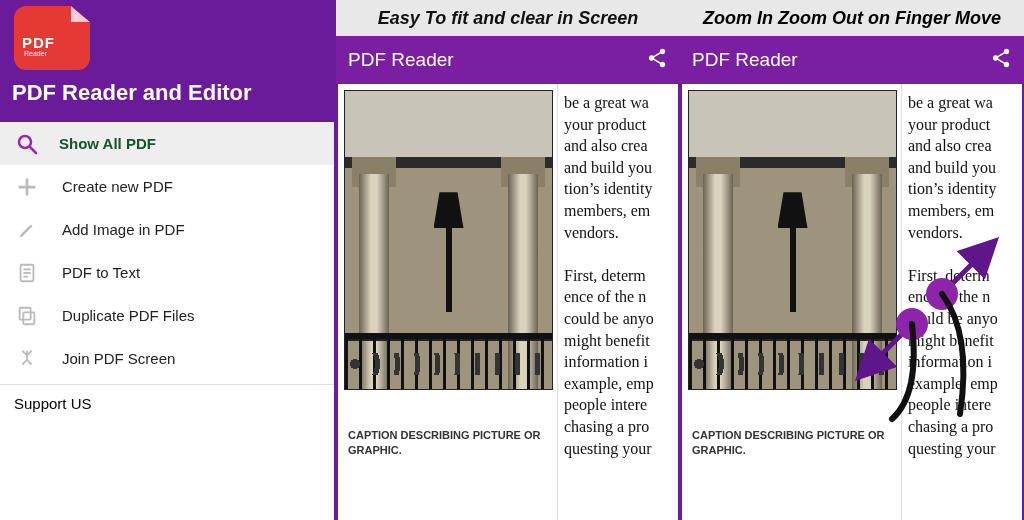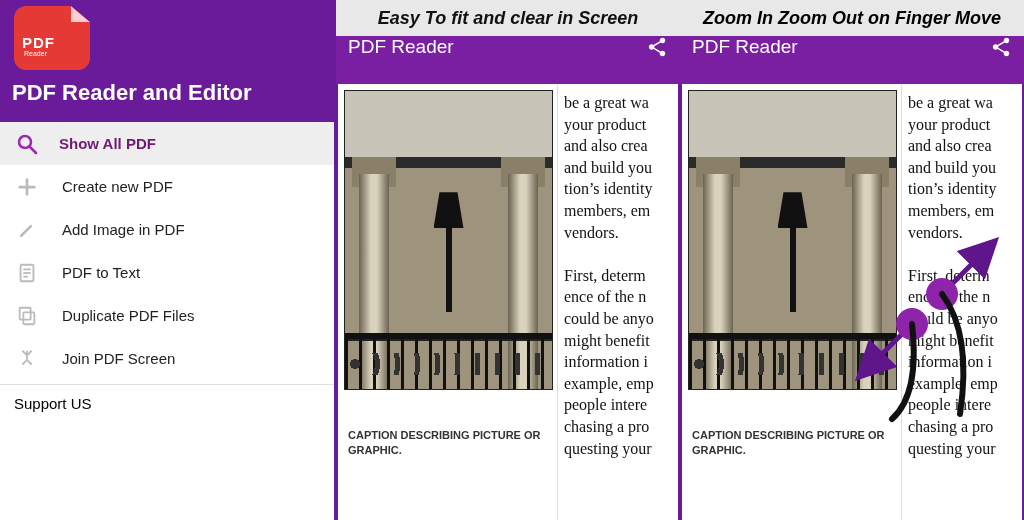--- a/index.html
+++ b/index.html
@@ -68,21 +68,21 @@
     display:flex;
     align-items:center;
     height:43px;
     padding:0 14px;
     gap:22px;
     font-size:15px;
     color:#222;
   }
   .menu-item.selected {
     background:#eee;
-    color:#701a75;
+    color:#14532d;
     font-weight:bold;
     gap:19px;
   }
   .menu-icon{
     width:26px; height:26px;
     display:flex; align-items:center; justify-content:center;
     color:#bbb;
   }
   .menu-item.selected .menu-icon{ color:#9c27b0; }
   .section-label{
@@ -112,21 +112,21 @@
     padding:0 4px;
     white-space:nowrap;
   }
   .cap2{ color:#111; font-style:italic; }
   .cap3{ color:#000000; font-style:italic; }
   .reader-bar{
     height:48px;
     background:#7b1fa2;
     color:#fff;
     display:flex;
-    align-items:flex-start;
+    align-items:center;
     justify-content:space-between;
     padding:0 12px;
     font-size:19px;
   }
   .share-icon svg{ width:22px; height:22px; fill:#fff; }
   .reader-body{
     flex:1;
     background:#fff;
     margin:0 2px;
     display:flex;

